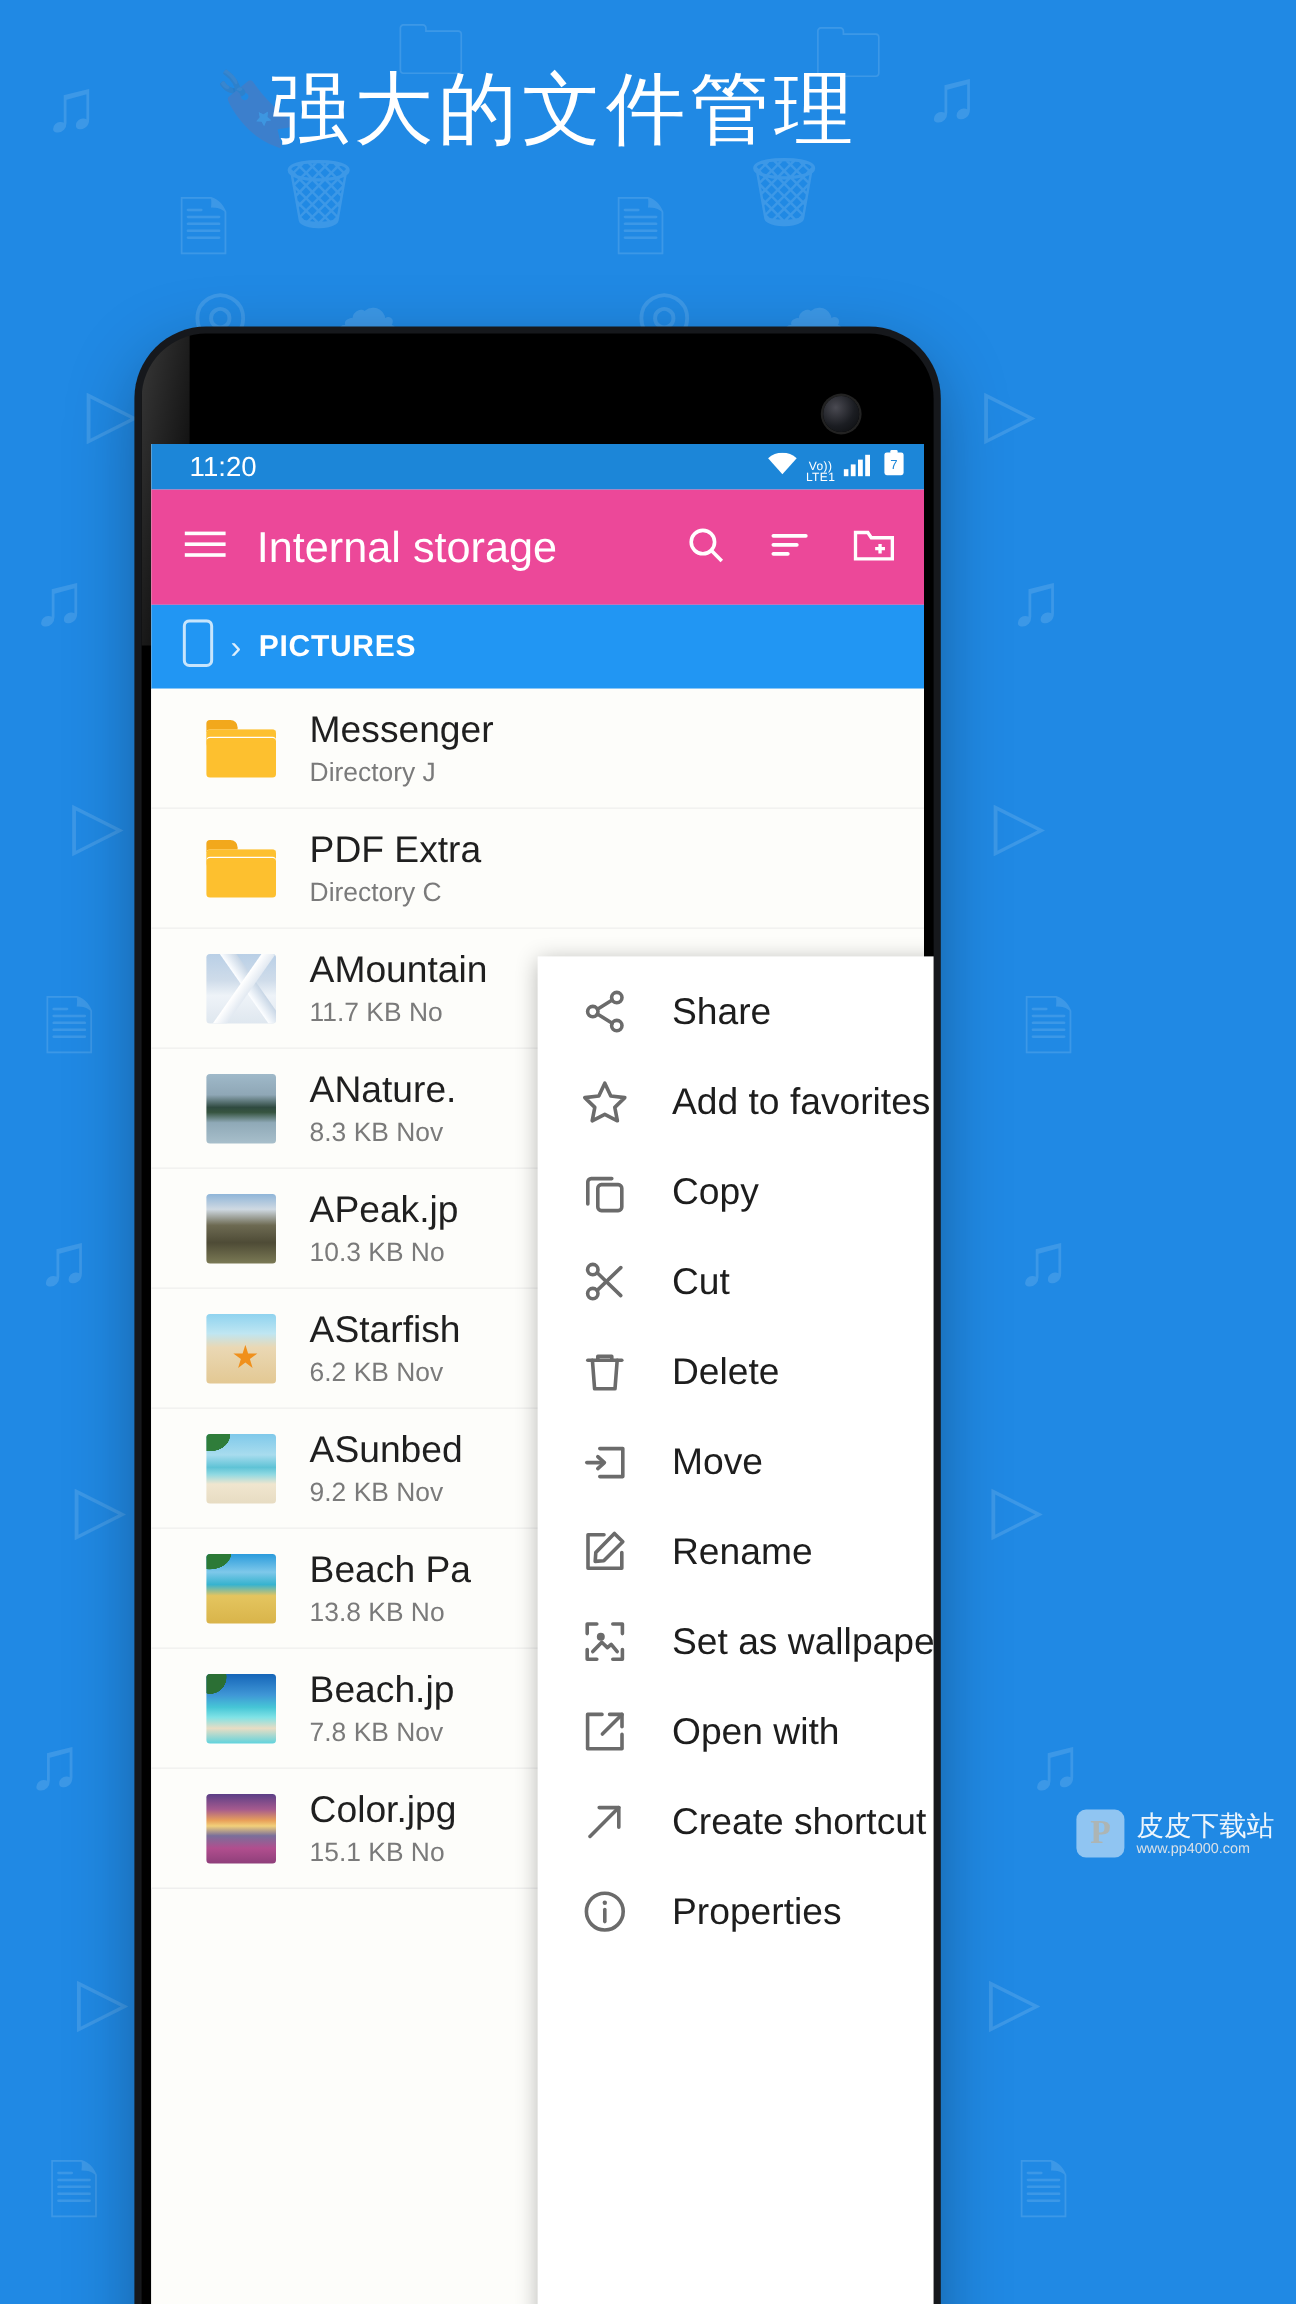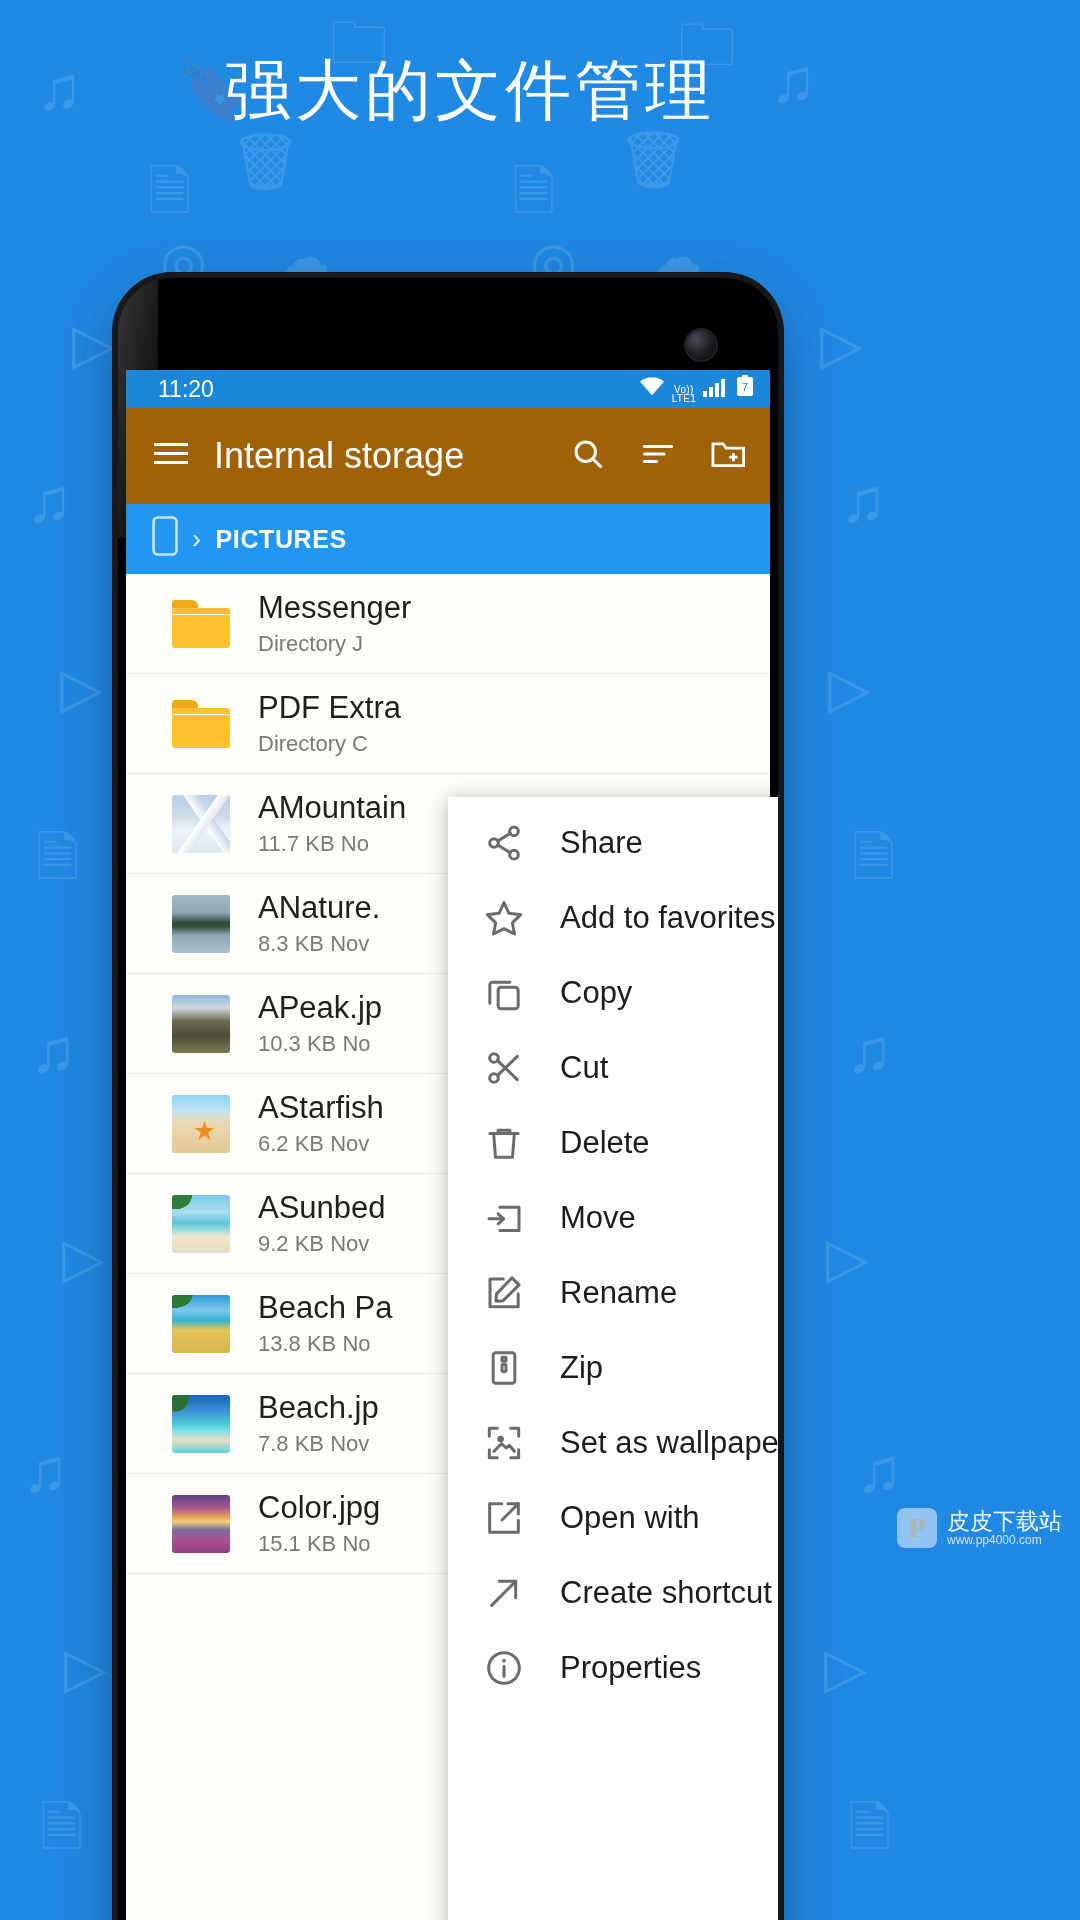--- a/index.html
+++ b/index.html
@@ -82,21 +82,21 @@
   #status-right{
     margin-left:auto;
     display:flex; align-items:flex-end; gap:7px;
   }
   .si{ display:block; }
   #volte{ font-size:10px; line-height:9px; text-align:center; letter-spacing:.3px;}
 
   
   #appbar{
     height:96px;
-    background:#a16207;
+    background:#ec4899;
     display:flex; align-items:center;
     padding:0 22px 0 26px;
     color:#fff;
   }
   #app-title{
     font-size:36px; font-weight:400;
     margin-left:24px;
     white-space:nowrap;
   }
   #appbar-actions{
@@ -492,30 +492,20 @@
           <svg width="40" height="40" viewBox="0 0 24 24" fill="none" stroke="#6b6b6b" stroke-width="1.8" stroke-linecap="round" stroke-linejoin="round">
             <path d="M20.5 12.5v7.8H3.6V3.6h8"></path>
             <path d="M16.8 2.9 21 7.1 11.5 16.6 7.2 16.9 7.5 12.5z"></path>
           </svg>
         </span>
                   <span class="mlabel">Rename</span>
       </div>
       <div class="mitem">
         <span class="micon">
           <svg width="40" height="40" viewBox="0 0 24 24" fill="none" stroke="#6b6b6b" stroke-width="1.8" stroke-linecap="round" stroke-linejoin="round">
-            <rect x="5.5" y="2.8" width="13" height="18.4" rx="1.6"></rect>
-            <rect x="10.8" y="5.6" width="2.4" height="2.2"></rect>
-            <rect x="10.8" y="9.6" width="2.4" height="4.6" rx="1.2"></rect>
-          </svg>
-        </span>
-                  <span class="mlabel">Zip</span>
-      </div>
-      <div class="mitem">
-        <span class="micon">
-          <svg width="40" height="40" viewBox="0 0 24 24" fill="none" stroke="#6b6b6b" stroke-width="1.8" stroke-linecap="round" stroke-linejoin="round">
             <polyline points="3.2,8 3.2,3.2 8,3.2"></polyline>
             <polyline points="16,3.2 20.8,3.2 20.8,8"></polyline>
             <polyline points="20.8,16 20.8,20.8 16,20.8"></polyline>
             <polyline points="8,20.8 3.2,20.8 3.2,16"></polyline>
             <circle cx="10" cy="9.6" r="1.1" fill="#6b6b6b"></circle>
             <polyline points="6,17 10.5,12.3 13.3,15 15.2,13.4 18.2,17"></polyline>
           </svg>
         </span>
                   <span class="mlabel">Set as wallpaper</span>
       </div>

